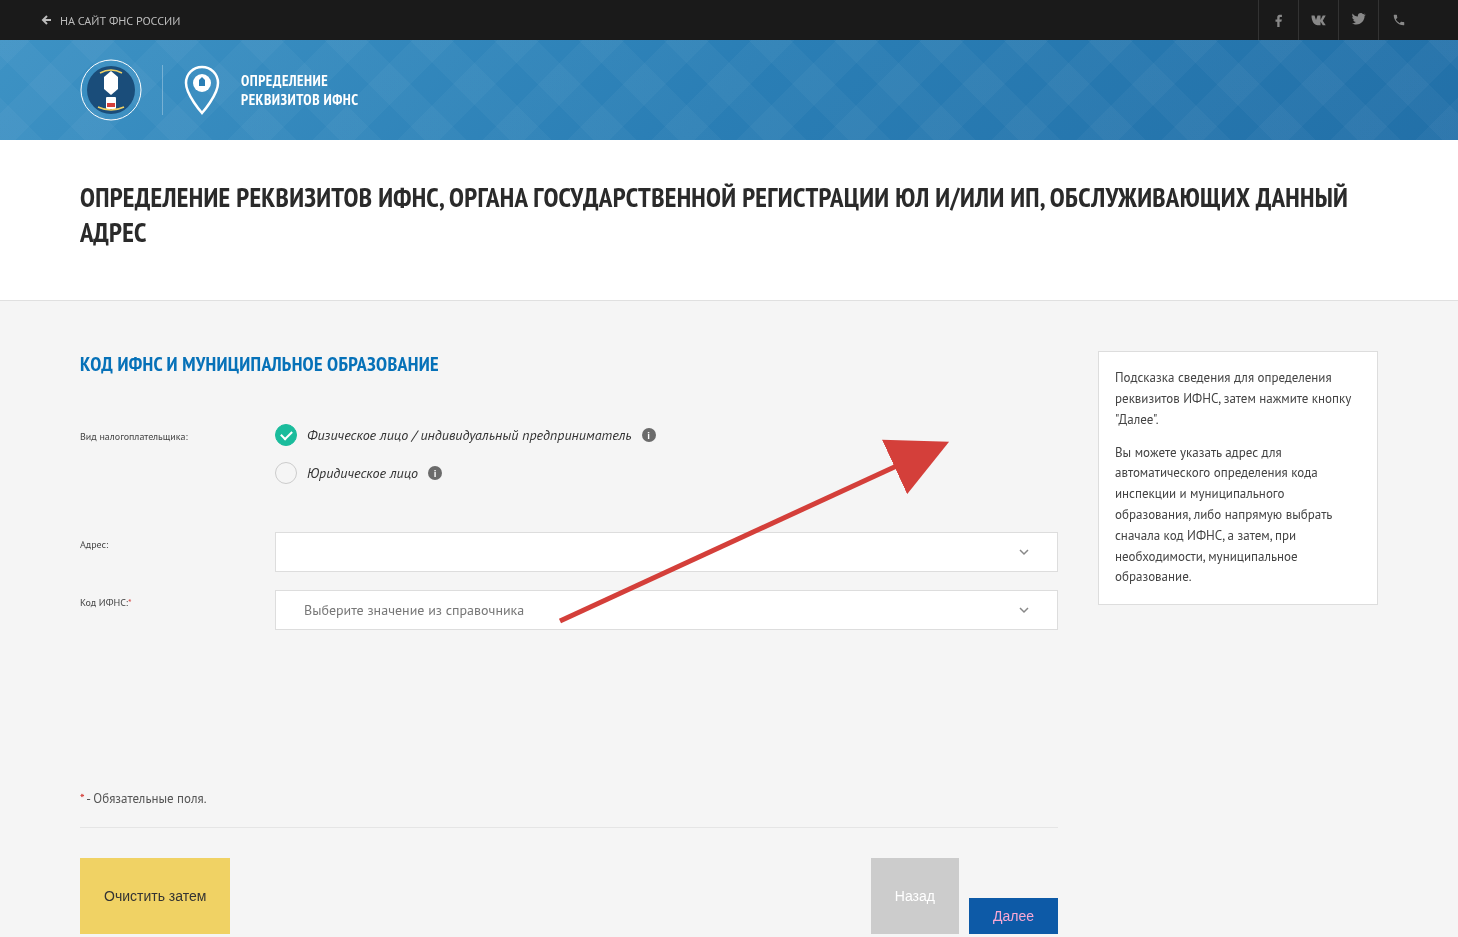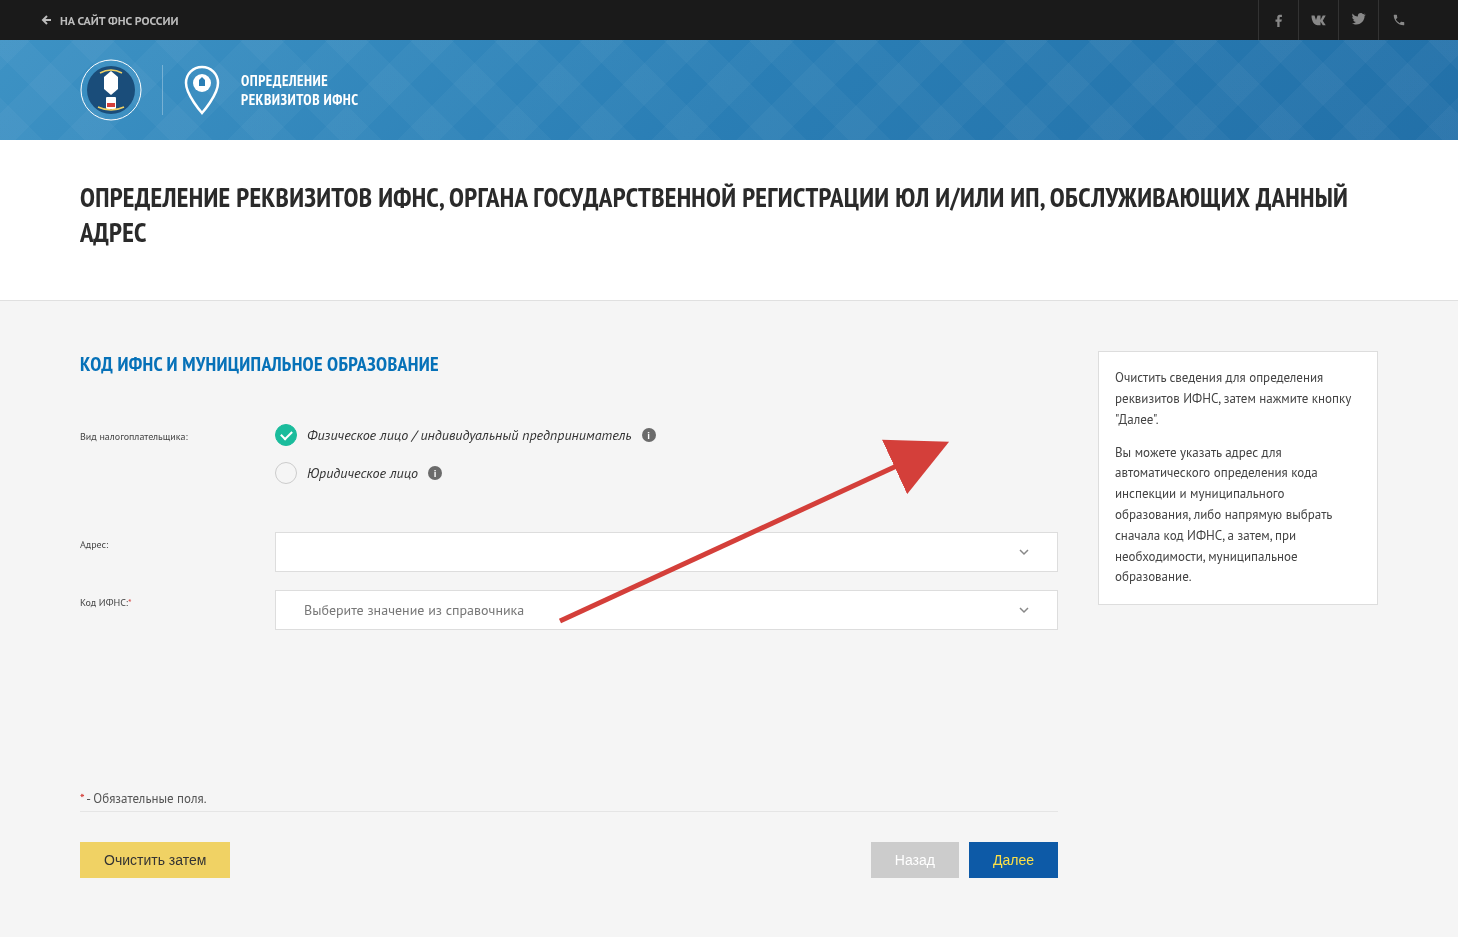--- a/index.html
+++ b/index.html
@@ -1,19 +1,19 @@
 <!DOCTYPE html>
 <html><head>
 <meta charset="utf-8">
 <style>
 * { margin: 0; padding: 0; box-sizing: border-box; }
 body { font-family: 'PT Sans', Arial, sans-serif; background: #f5f5f5; color: #333; }
 
 .topbar { background: #1a1a1a; height: 40px; display: flex; align-items: center; justify-content: space-between; padding: 0 40px; }
-.topbar-left { display: flex; align-items: center; gap: 8px; color: #bbb; font-size: 12px; font-weight: bold; cursor: pointer; }
+.topbar-left { display: flex; align-items: center; gap: 8px; color: #bbb; font-size: 12px; font-weight: normal; cursor: pointer; }
 .topbar-left svg { fill: #bbb; }
 .topbar-right { display: flex; }
 .social-icon { width: 40px; height: 40px; display: flex; align-items: center; justify-content: center; border-left: 1px solid #333; cursor: pointer; }
 .social-icon svg { fill: #888; }
 
 .header { background: linear-gradient(135deg, #3d92c4 0%, #2a7eb5 50%, #2270a8 100%); height: 100px; display: flex; align-items: center; padding: 0 80px; position: relative; overflow: hidden; }
 .header::before { content: ''; position: absolute; inset: 0; background-image: repeating-linear-gradient(45deg, rgba(255,255,255,0.03) 0 30px, transparent 30px 60px), repeating-linear-gradient(-45deg, rgba(255,255,255,0.03) 0 30px, transparent 30px 60px); }
 .logo-group { display: flex; align-items: center; gap: 20px; position: relative; z-index: 1; }
 .logo-emblem { width: 62px; height: 62px; }
 .logo-divider { width: 1px; height: 50px; background: rgba(255,255,255,0.3); }
@@ -39,29 +39,29 @@
 .radio-circle { width: 22px; height: 22px; border-radius: 50%; border: 1px solid #ccc; display: flex; align-items: center; justify-content: center; flex-shrink: 0; }
 .radio-circle.checked { background: #1abc9c; border-color: #1abc9c; }
 .radio-circle.checked::after { content: ''; width: 9px; height: 5px; border-left: 2px solid #fff; border-bottom: 2px solid #fff; transform: rotate(-45deg) translate(1px,-1px); }
 .radio-label { font-size: 14px; color: #333; font-style: italic; }
 .info-icon { width: 14px; height: 14px; border-radius: 50%; background: #6b6b6b; color: #fff; font-size: 10px; display: inline-flex; align-items: center; justify-content: center; font-weight: bold; cursor: pointer; flex-shrink: 0; }
 
 .select-box { width: 100%; height: 40px; border: 1px solid #ddd; background: #fff; display: flex; align-items: center; justify-content: space-between; padding: 0 28px; cursor: pointer; font-size: 14px; }
 .select-box .placeholder { color: #777; }
 .select-chevron { width: 10px; height: 10px; }
 
-.required-note { font-size: 13px; color: #555; margin-top: 160px; padding-bottom: 4px; border-bottom: 1px solid #e5e5e5; }
+.required-note { font-size: 13px; color: #555; margin-top: 160px; padding-bottom: 20px; border-bottom: 1px solid #e5e5e5; }
 .required-note .req { color: #d43f3a; }
 
 .button-row { display: flex; justify-content: space-between; margin-top: 30px; }
 .button-row-right { display: flex; gap: 10px; }
 .btn { padding: 10px 24px; font-size: 14px; border: none; cursor: pointer; }
 .btn-clear { background: #f0d264; color: #333; }
 .btn-back { background: #ccc; color: #fff; cursor: not-allowed; margin-left: 16px; }
-.btn-next { background: #0d5aa7; color: #fde047; }
+.btn-next { background: #0d5aa7; color: #f9a8d4; margin-top: 40px; }
 
 .hint-box { border: 1px solid #ddd; background: #fff; }
 .hint-header { background: #0d5aa7; color: #fff; padding: 10px 16px; font-size: 14px; }
 .hint-body { padding: 16px; font-size: 13px; color: #444; line-height: 1.6; }
 .hint-body p { margin-bottom: 12px; }
 .hint-body p:last-child { margin-bottom: 0; }
 
 .arrow-annotation { position: absolute; pointer-events: none; z-index: 10; }
 </style>
 </head>
@@ -180,21 +180,21 @@
       <div class="button-row-right">
         <button class="btn btn-back">Назад</button>
         <button class="btn btn-next">Далее</button>
       </div>
     </div>
   </div>
 
   <div class="side-col">
     <div class="hint-box">
       <div class="hint-body">
-        <p>Очистить сведения для определения реквизитов ИФНС, затем нажмите кнопку "Далее".</p>
+        <p>Подсказка сведения для определения реквизитов ИФНС, затем нажмите кнопку "Далее".</p>
         <p>Вы можете указать адрес для автоматического определения кода инспекции и муниципального образования, либо напрямую выбрать сначала код ИФНС, а затем, при необходимости, муниципальное образование.</p>
       </div>
     </div>
   </div>
 
   <svg class="arrow-annotation" style="left:540px; top:130px; width:420px; height:200px;" viewBox="0 0 420 200">
     <defs>
       <marker id="arrowhead" markerWidth="12" markerHeight="12" refX="10" refY="6" orient="auto">
         <path d="M0 0 L12 6 L0 12 Z" fill="#d43f3a"></path>
       </marker>

